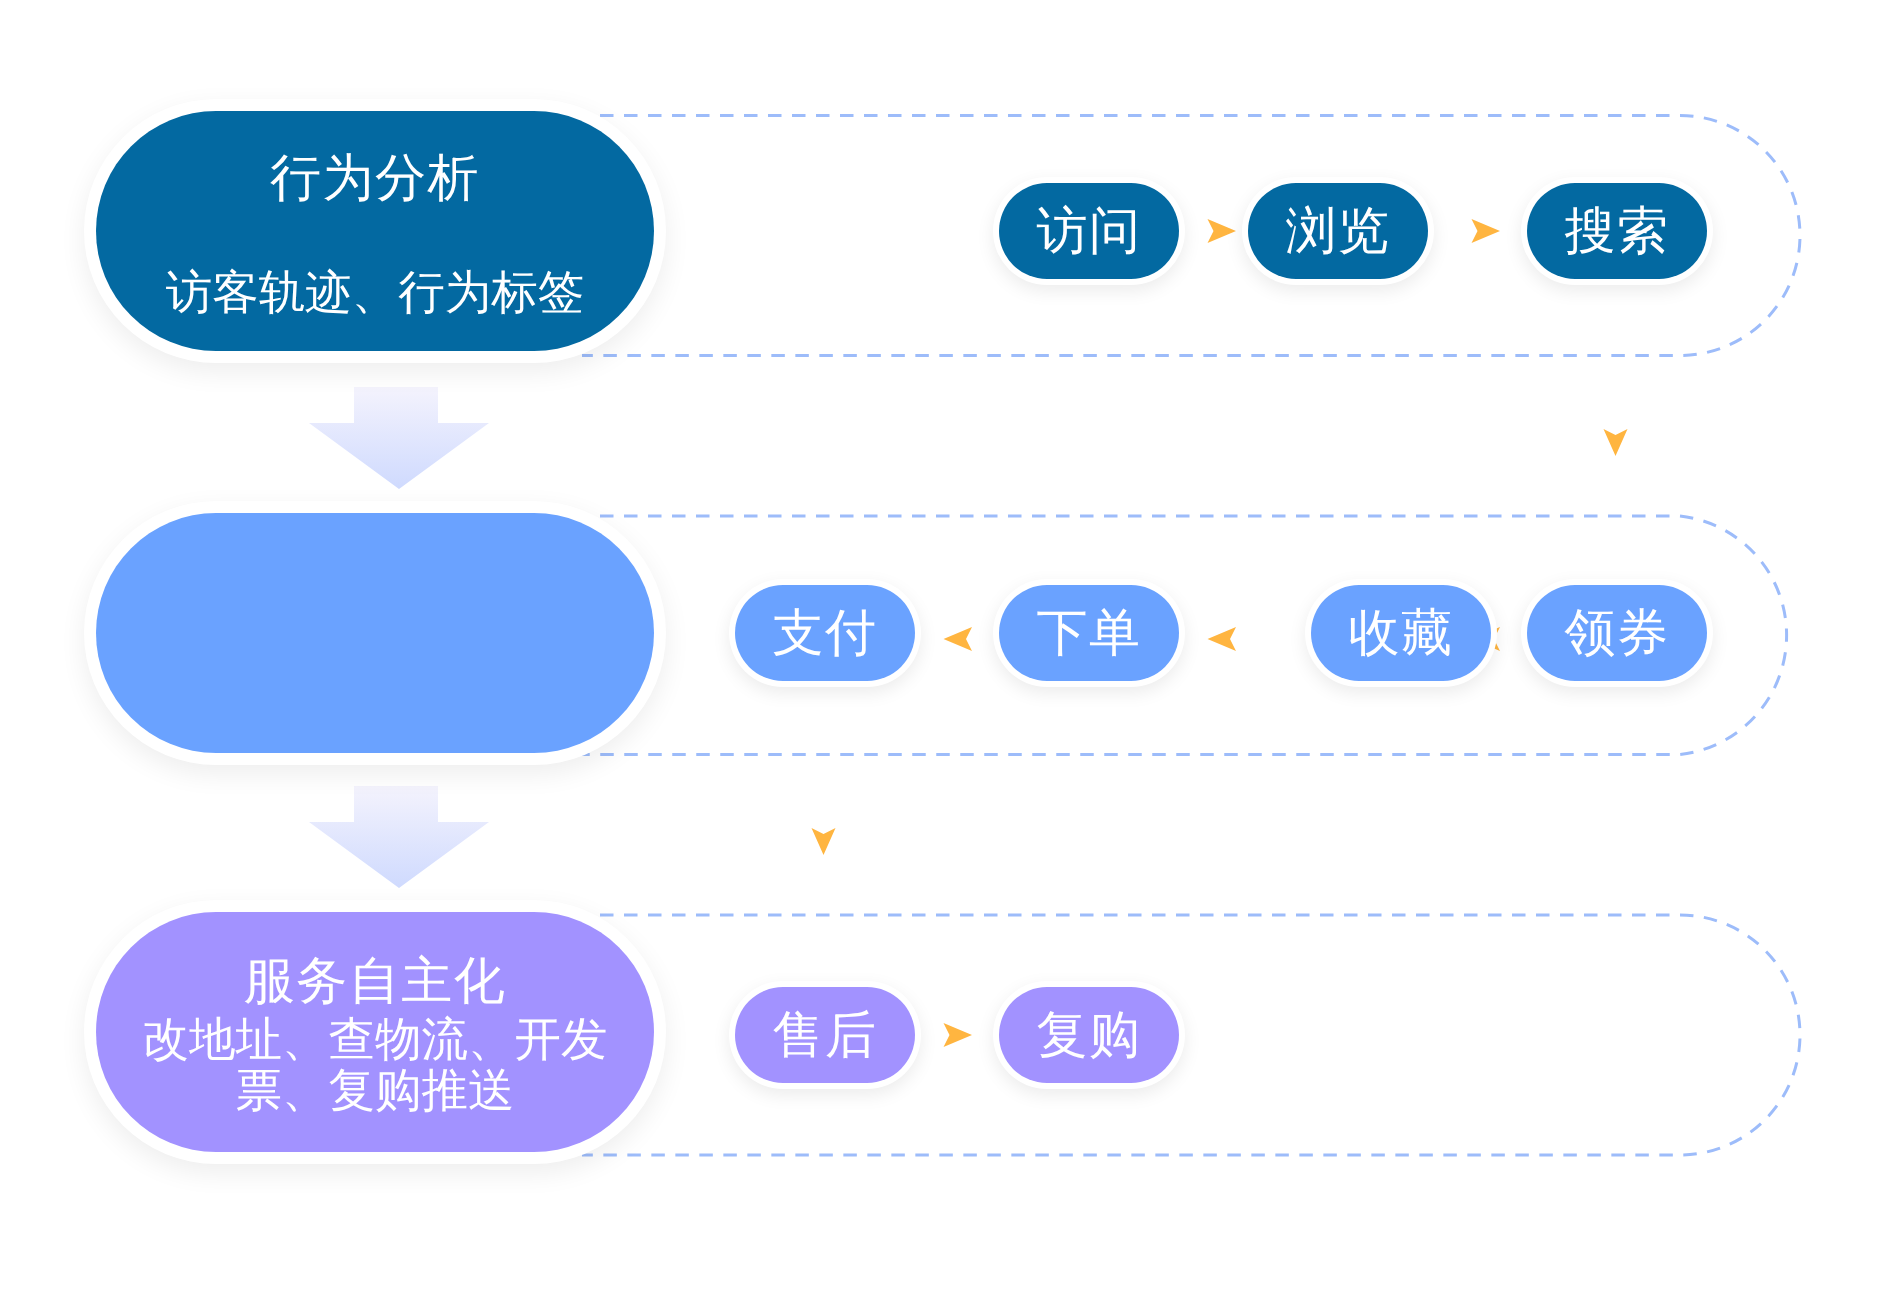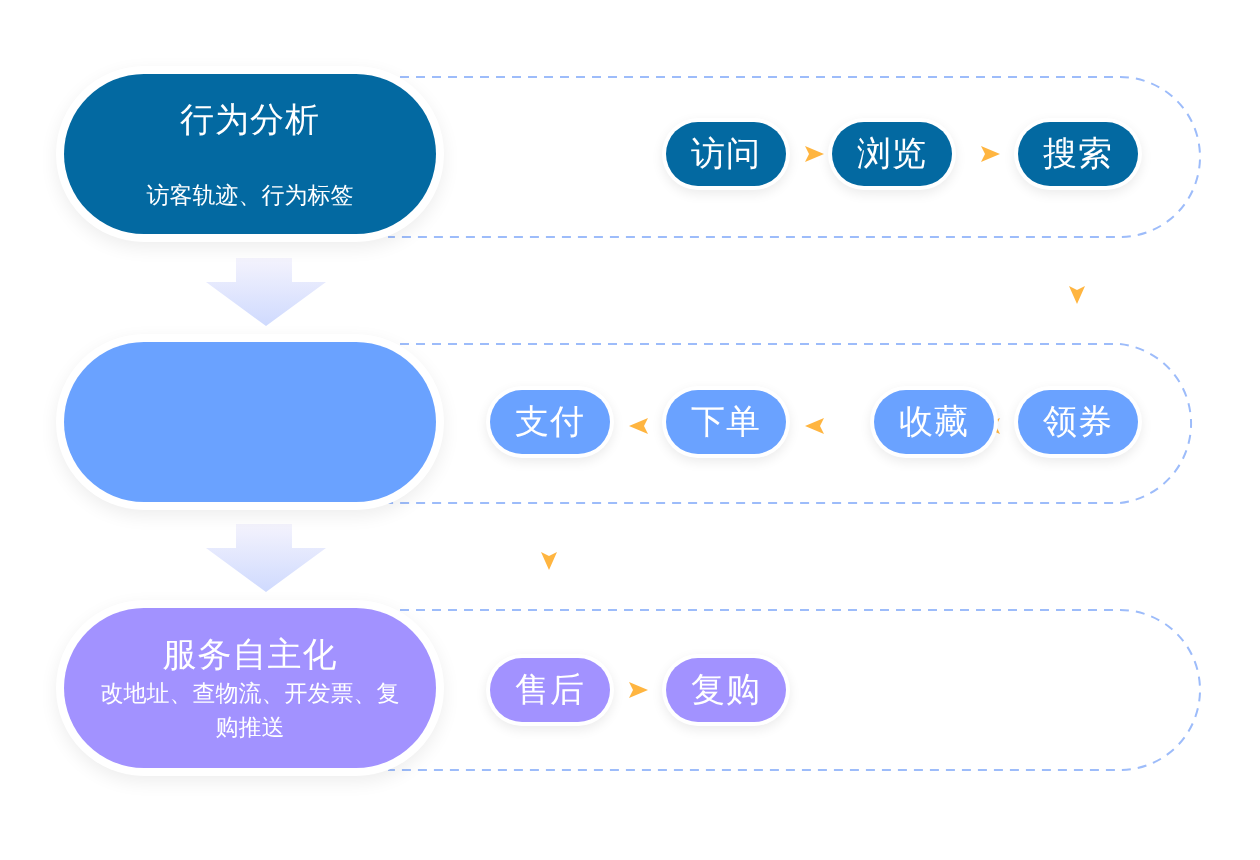--- a/index.html
+++ b/index.html
@@ -13,21 +13,21 @@
     border-radius: 88px; background: #fff;
     box-shadow: 0 6px 18px rgba(0,0,0,0.07);
     box-sizing: border-box; padding: 8px;
   }
   .main-inner {
     width: 100%; height: 100%; border-radius: 80px;
     display: flex; flex-direction: column; align-items: center; justify-content: center;
     color: #fff; text-align: center;
   }
   .main-title { font-size: 34px; line-height: 44px; letter-spacing: 1px; }
-  .main-sub { font-size: 23px; line-height: 34px; padding: 0 30px; }
+  .main-sub { font-size: 31px; line-height: 34px; padding: 0 30px; }
   .green { background: #0369a1; gap: 37px; }
   .blue { background: #6AA2FF; }
   .purple { background: #A292FF; }
   .step {
     position: absolute; width: 128px; height: 72px; box-sizing: border-box;
     padding: 4px; border-radius: 36px; background: #fff;
     box-shadow: 0 4px 12px rgba(0,0,0,0.08);
     font-family: Liberation Serif, serif;
   }
   .step-inner {

